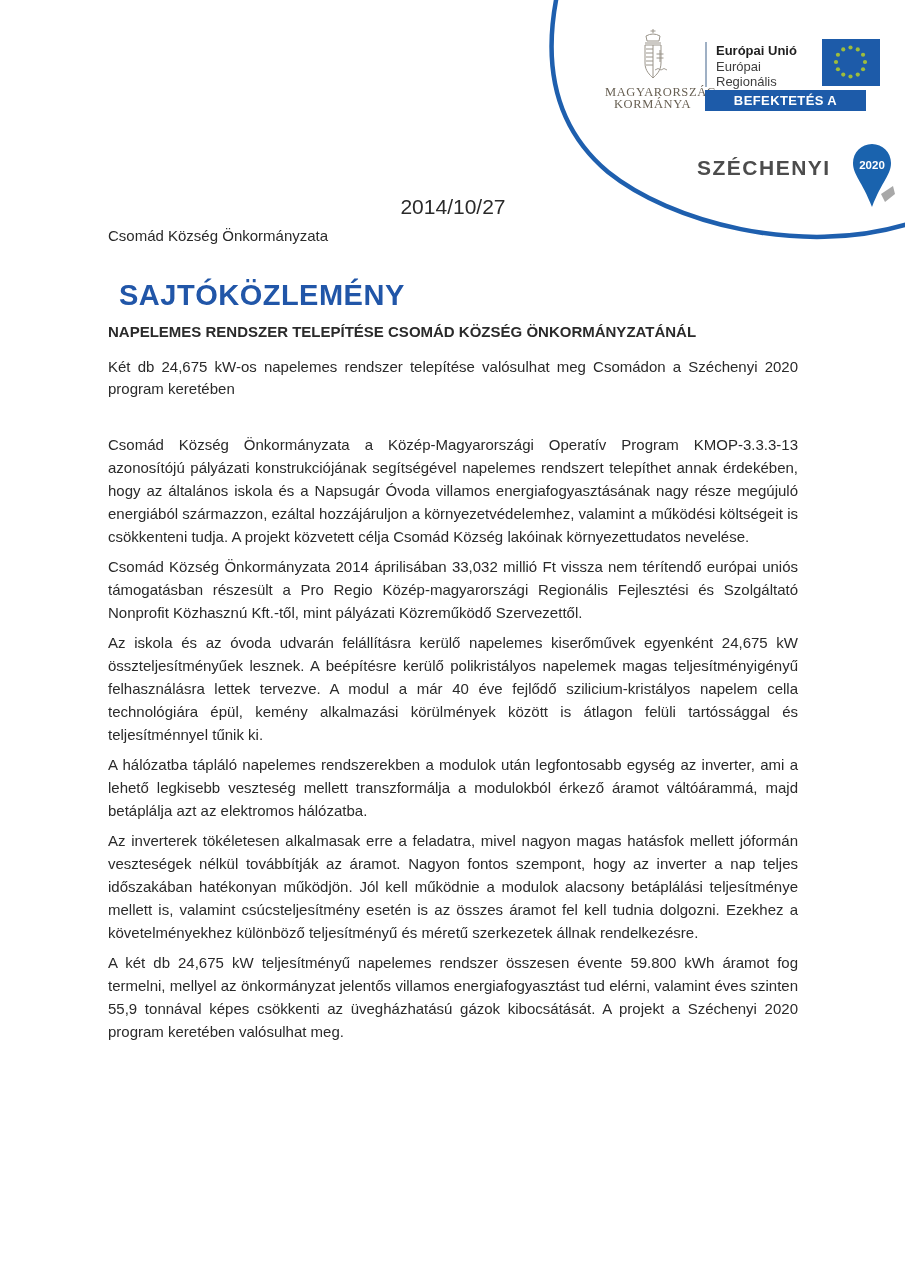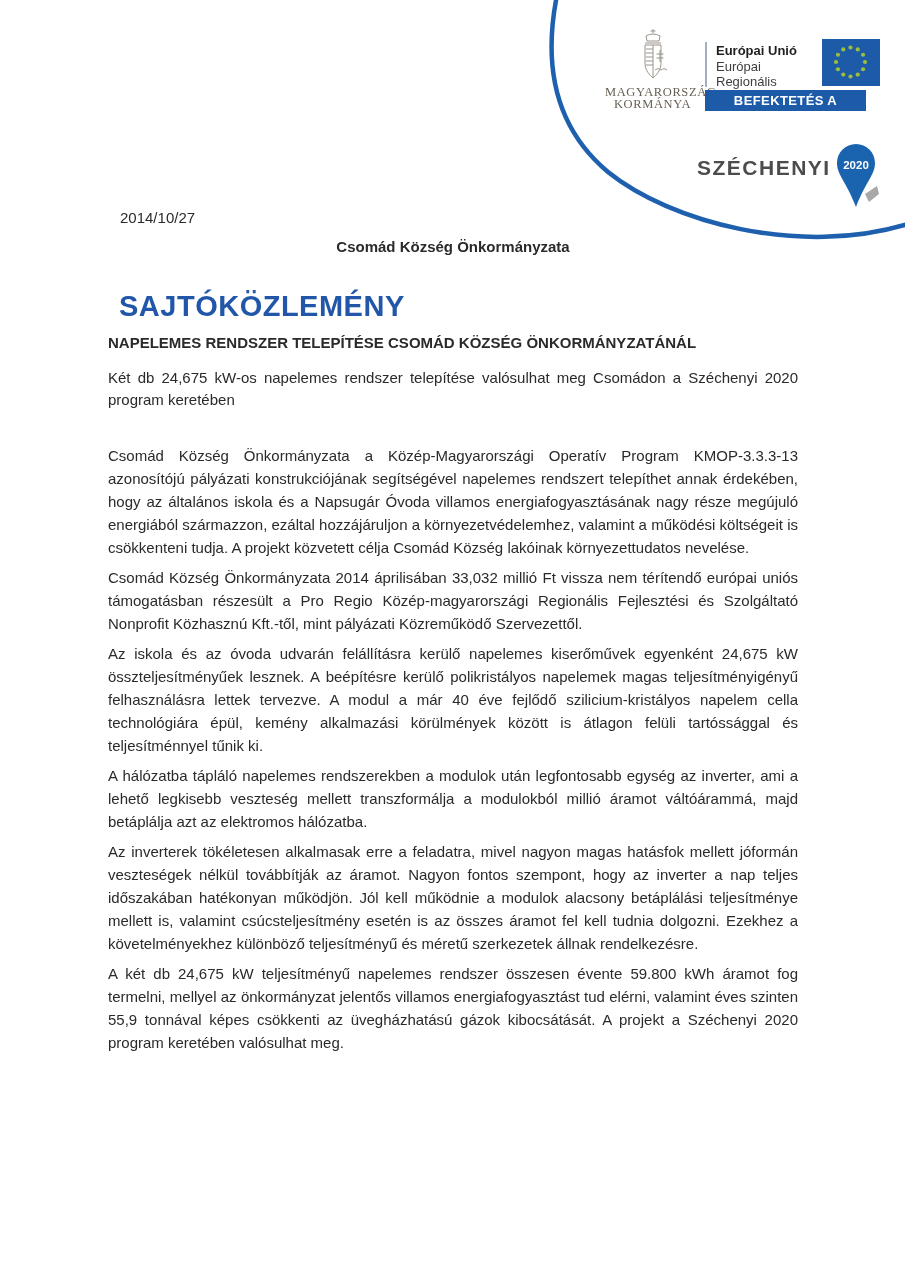--- a/index.html
+++ b/index.html
@@ -26,31 +26,31 @@
   .eu-text .bold { font-weight:bold; color:#1e1e1e; }
   .eu-flag { margin-left:8px; margin-top:-1px; display:block; }
 
   .banner {
     position:absolute; left:705px; top:90px; width:161px; height:21px;
     background:#1d5ba9; color:#ffffff; font-size:13px; font-weight:bold;
     text-align:center; line-height:21px; letter-spacing:0.4px;
   }
 
   
-  .szechenyi { position:absolute; left:697px; top:143px; display:flex; }
+  .szechenyi { position:absolute; left:697px; top:143px; display:flex;gap:16px; }
   .sz-word {
     font-size:21px; font-weight:bold; color:#4c4c4c; letter-spacing:1.5px;
     margin-top:14px; line-height:21px;
   }
   .sz-pin { margin-left:5px; display:block; }
 
   
   .content { position:absolute; left:108px; top:197px; width:690px; }
-  .date { font-size:15px; line-height:17px; margin:12px; }
-  .org  { font-size:15px; line-height:17px; font-weight:bold; margin:12px 17px 0;text-align:center; }
+  .date { font-size:21px; line-height:17px; margin:1px;text-align:center; }
+  .org  { font-size:15px; line-height:17px; font-weight:normal; margin:12px 0 0; }
   .title {
     margin:36px 11px 0; font-size:29px; line-height:31px; font-weight:bold;
     color:#2156a8; letter-spacing:0.5px;
   }
   .headline { margin:12px 0 8px; font-size:15px; line-height:17px; font-weight:bold; }
   .lead {
     margin:16px 0 0; font-size:15px; line-height:22px; font-weight:normal;
     text-align:justify;
   }
   .paras { margin-top:33px; }
@@ -126,19 +126,19 @@
   <div class="content">
     <div class="date">2014/10/27</div>
     <div class="org">Csomád Község Önkormányzata</div>
     <h1 class="title">SAJTÓKÖZLEMÉNY</h1>
     <h2 class="headline">NAPELEMES RENDSZER TELEPÍTÉSE CSOMÁD KÖZSÉG ÖNKORMÁNYZATÁNÁL</h2>
     <p class="lead">Két db 24,675 kW-os napelemes rendszer telepítése valósulhat meg Csomádon a Széchenyi 2020 program keretében</p>
     <div class="paras">
       <p>Csomád Község Önkormányzata a Közép-Magyarországi Operatív Program KMOP-3.3.3-13 azonosítójú pályázati konstrukciójának segítségével napelemes rendszert telepíthet annak érdekében, hogy az általános iskola és a Napsugár Óvoda villamos energiafogyasztásának nagy része megújuló energiából származzon, ezáltal hozzájáruljon a környezetvédelemhez, valamint a működési költségeit is csökkenteni tudja. A projekt közvetett célja Csomád Község lakóinak környezettudatos nevelése.</p>
       <p>Csomád Község Önkormányzata 2014 áprilisában 33,032 millió Ft vissza nem térítendő európai uniós támogatásban részesült a Pro Regio Közép-magyarországi Regionális Fejlesztési és Szolgáltató Nonprofit Közhasznú Kft.-től, mint pályázati Közreműködő Szervezettől.</p>
       <p>Az iskola és az óvoda udvarán felállításra kerülő napelemes kiserőművek egyenként 24,675 kW összteljesítményűek lesznek. A beépítésre kerülő polikristályos napelemek magas teljesítményigényű felhasználásra lettek tervezve. A modul a már 40 éve fejlődő szilicium-kristályos napelem cella technológiára épül, kemény alkalmazási körülmények között is átlagon felüli tartóssággal és teljesítménnyel tűnik ki.</p>
-      <p>A hálózatba tápláló napelemes rendszerekben a modulok után legfontosabb egység az inverter, ami a lehető legkisebb veszteség mellett transzformálja a modulokból millió áramot váltóárammá, majd betáplálja azt az elektromos hálózatba.</p>
+      <p>A hálózatba tápláló napelemes rendszerekben a modulok után legfontosabb egység az inverter, ami a lehető legkisebb veszteség mellett transzformálja a modulokból érkező áramot váltóárammá, majd betáplálja azt az elektromos hálózatba.</p>
       <p>Az inverterek tökéletesen alkalmasak erre a feladatra, mivel nagyon magas hatásfok mellett jóformán veszteségek nélkül továbbítják az áramot. Nagyon fontos szempont, hogy az inverter a nap teljes időszakában hatékonyan működjön. Jól kell működnie a modulok alacsony betáplálási teljesítménye mellett is, valamint csúcsteljesítmény esetén is az összes áramot fel kell tudnia dolgozni. Ezekhez a követelményekhez különböző teljesítményű és méretű szerkezetek állnak rendelkezésre.</p>
       <p>A két db 24,675 kW teljesítményű napelemes rendszer összesen évente 59.800 kWh áramot fog termelni, mellyel az önkormányzat jelentős villamos energiafogyasztást tud elérni, valamint éves szinten 55,9 tonnával képes csökkenti az üvegházhatású gázok kibocsátását. A projekt a Széchenyi 2020 program keretében valósulhat meg.</p>
     </div>
   </div>
 
 </div>
 
 </body></html>

